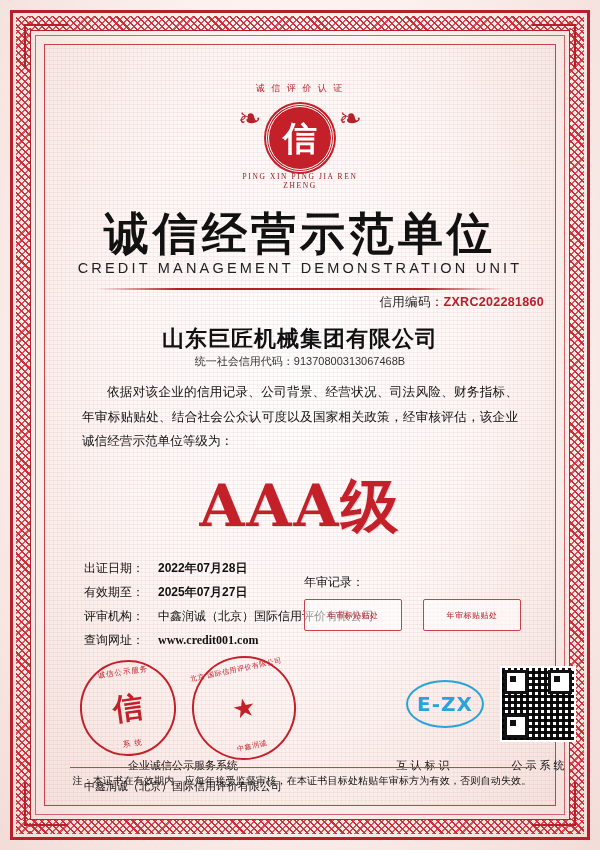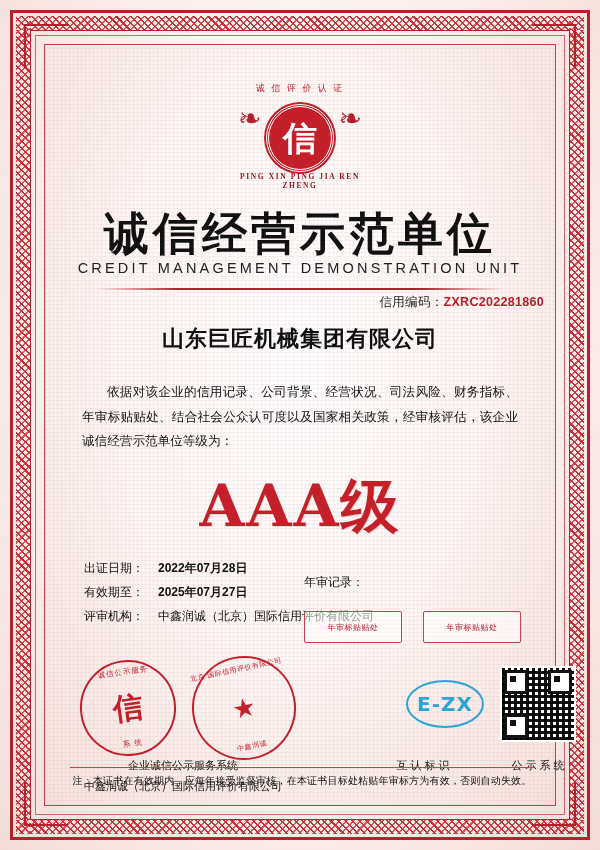--- a/index.html
+++ b/index.html
@@ -70,21 +70,20 @@
     position:absolute;left:50%;top:22px;transform:translateX(-50%);
     width:62px;height:62px;border-radius:50%;
     background:#c3202a;border:3px double #fff;
     box-shadow:0 0 0 2px #c3202a;
     color:#fff;font-size:34px;line-height:62px;font-weight:bold;
   }
   .emblem .pinyin{
     position:absolute;left:0;right:0;bottom:4px;
     font-size:7.5px;letter-spacing:1.6px;color:#8f1a22;
     font-family:"Liberation Serif", serif;
-    font-weight:bold;
   }
   .wheat-l,.wheat-r{position:absolute;top:20px;color:#b5202a;font-size:28px;}
   .wheat-l{left:8px;}.wheat-r{right:8px;}
 
   
   .title{
     position:absolute;left:0;right:0;top:148px;text-align:center;
     font-size:45px;font-weight:bold;color:#111;letter-spacing:4px;
     font-family:"DejaVu Sans", sans-serif;
   }
@@ -129,21 +128,21 @@
   .details{
     position:absolute;left:28px;top:500px;font-size:12px;color:#111;line-height:2.0;
   }
   .details .row span.k{display:inline-block;width:74px;}
   .details .v-strong{font-weight:bold;}
   .details .site{font-family:"Liberation Serif", serif;font-weight:bold;}
 
   .annual{
     position:absolute;right:10px;top:518px;width:230px;font-size:12px;color:#111;
   }
-  .annual .hd{margin-bottom:20px;}
+  .annual .hd{margin-bottom:8px;}
   .boxes{display:flex;gap:21px;}
   .abox{
     width:96px;height:30px;border:1px solid #c9424b;border-radius:2px;
     display:flex;align-items:center;justify-content:center;
     font-size:8px;color:#b5202a;letter-spacing:.5px;background:rgba(255,255,255,.55);
   }
 
   
   .seals{
     position:absolute;left:12px;right:6px;top:600px;height:130px;
@@ -233,34 +232,38 @@
 
     <div class="title">诚信经营示范单位</div>
     <div class="subtitle">CREDIT MANAGEMENT DEMONSTRATION UNIT</div>
     <div class="title-rule"></div>
 
     <div class="cert-no">
       <span class="lbl">信用编码：</span><span>ZXRC202281860</span>
     </div>
 
     <div class="company">山东巨匠机械集团有限公司</div>
+    <div class="uscc">统一社会信用代码：91370800313067468B</div>
 
     <div class="body-text">依据对该企业的信用记录、公司背景、经营状况、司法风险、财务指标、年审标贴贴处、结合社会公众认可度以及国家相关政策，经审核评估，该企业诚信经营示范单位等级为：</div>
 
     <div class="grade">AAA级</div>
 
     <div class="details">
       <div class="row">
         <span class="k">出证日期：</span><span class="v-strong">2022年07月28日</span>
       </div>
       <div class="row">
         <span class="k">有效期至：</span><span class="v-strong">2025年07月27日</span>
       </div>
       <div class="row">
         <span class="k">评审机构：</span><span>中鑫润诚（北京）国际信用评价有限公司</span>
+      </div>
+      <div class="row">
+        <span class="k">查询网址：</span><span class="site">www.credit001.com</span>
       </div>
     </div>
 
     <div class="annual">
       <div class="hd">年审记录：</div>
       <div class="boxes">
         <div class="abox">年审标贴贴处</div>
         <div class="abox">年审标贴贴处</div>
       </div>
     </div>

